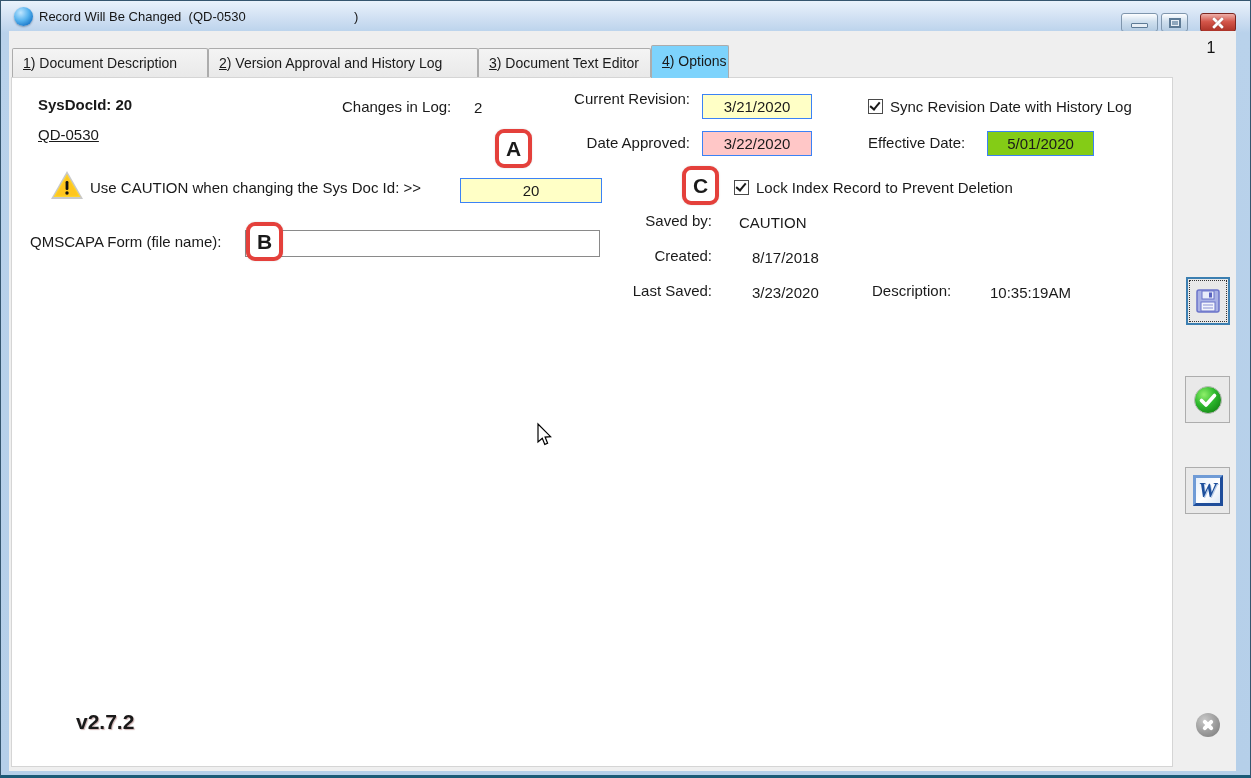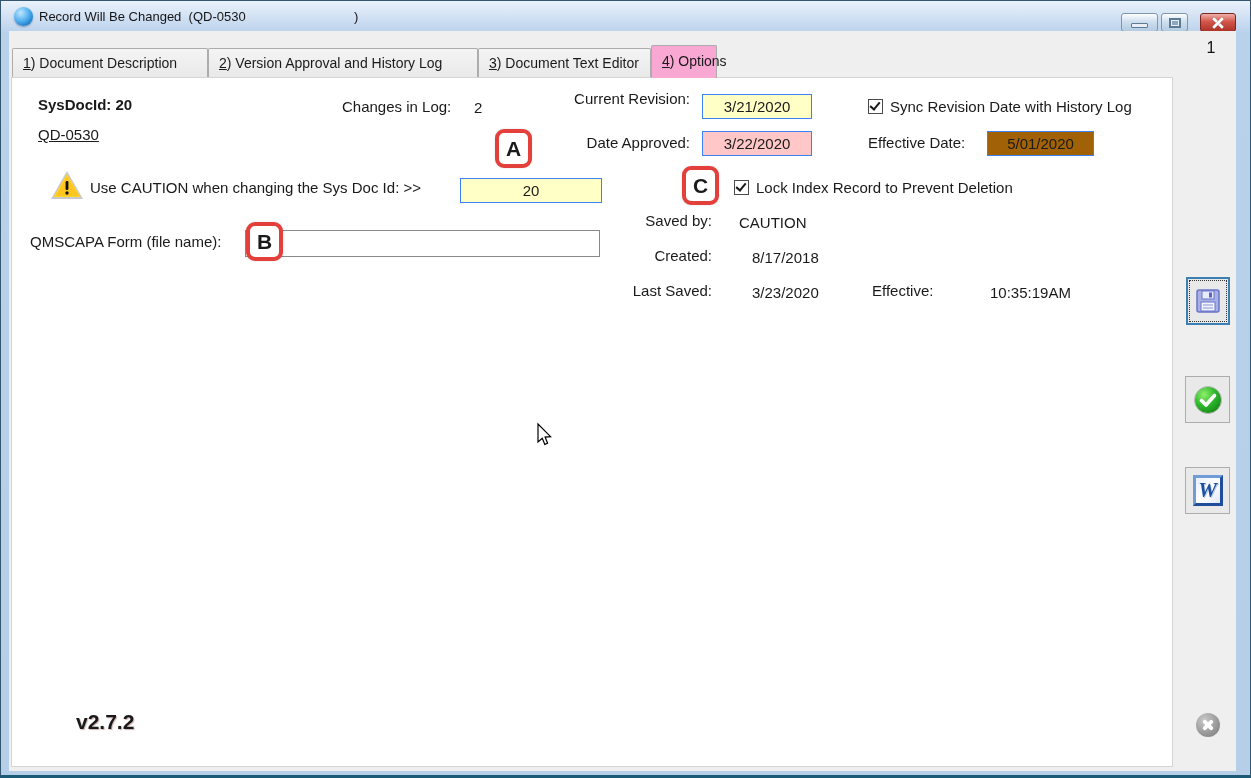--- a/index.html
+++ b/index.html
@@ -35,36 +35,36 @@
   .client { position:absolute; left:8px; top:30px; width:1227px; height:740px; background:#efefef; }
   .page-indicator { position:absolute; left:1192px; top:8px; width:20px; text-align:center; font-size:16px; color:#111; }
 
   
   .tab { position:absolute; top:17px; height:29px; line-height:28px; padding:0 10px; font-size:14px;
     background:linear-gradient(#f4f4f4,#e9e9e9); border:1px solid #acacac; border-bottom:none;
     border-radius:2px 2px 0 0; white-space:nowrap; cursor:default; }
   .tab.t1 { left:3px;  width:196px; }
   .tab.t2 { left:199px; width:270px; }
   .tab.t3 { left:469px; width:173px; }
-  .tab.t4 { left:642px; width:66px; top:14px; height:33px; line-height:31px; background:#f9a8d4; z-index:5; }
+  .tab.t4 { left:642px; width:78px; top:14px; height:33px; line-height:31px; background:#7dd3fc; z-index:5; }
   .tab u { text-decoration:underline; }
 
   
   .panel { position:absolute; left:2px; top:46px; width:1162px; height:690px; background:#fff;
     border:1px solid #d5d5d5; z-index:2; }
   .abs { position:absolute; }
   .lbl { font-size:15px; white-space:nowrap; }
   .lbl-r { text-align:right; }
   .bold { font-weight:bold; }
 
   .field { position:absolute; height:25px; border:1px solid #3b82f6; font-size:15px;
     text-align:center; line-height:23px; }
   .f-yellow { background:#ffffc6; }
   .f-pink   { background:#ffc7c7; }
-  .f-green  { background:#a16207; }
+  .f-green  { background:#84cc16; }
 
   .doc-link { font-size:15px; text-decoration:underline; color:#1a1a1a; cursor:pointer; }
 
   .marker { position:absolute; width:37px; height:39px; background:#fff; border:4px solid #e4403b;
     border-radius:9px; font-size:21px; font-weight:bold; text-align:center; line-height:31px;
     z-index:8; box-shadow:0 0 2px rgba(0,0,0,.15); }
 
   .checkbox-row { position:absolute; display:flex; align-items:center; gap:7px; cursor:default; }
   .checkbox-box { position:relative; width:15px; height:15px; border:1px solid #4a4a4a; background:#fff; flex:0 0 auto; }
   .checkbox-box .tick { position:absolute; left:3px; top:0px; width:6px; height:10px;
@@ -171,21 +171,21 @@
       <div class="abs lbl" style="left:18px; top:155px;">QMSCAPA Form (file name):</div>
       <input class="text-input" style="left: 233px; top: 152px; width: 355px;" value="">
       <div class="marker" style="left:234px; top:144px;">B</div>
 
       <div class="abs lbl lbl-r" style="left:560px; top:134px; width:140px;">Saved by:</div>
       <div class="abs lbl" style="left:727px; top:136px;">CAUTION</div>
       <div class="abs lbl lbl-r" style="left:560px; top:169px; width:140px;">Created:</div>
       <div class="abs lbl" style="left:740px; top:171px;">8/17/2018</div>
       <div class="abs lbl lbl-r" style="left:560px; top:204px; width:140px;">Last Saved:</div>
       <div class="abs lbl" style="left:740px; top:206px;">3/23/2020</div>
-      <div class="abs lbl" style="left:860px; top:204px;">Effective:</div>
+      <div class="abs lbl" style="left:860px; top:204px;">Description:</div>
       <div class="abs lbl" style="left:978px; top:206px;">10:35:19AM</div>
 
       <div class="abs version" style="left:64px; top:632px;">v2.7.2</div>
     </div>
 
     <div class="rail-btn save">
       <span class="save-focus"></span>
       <svg width="24" height="24" viewBox="0 0 24 24">
         <rect x="1" y="1" width="22" height="22" rx="2" fill="#a9b1e4" stroke="#6b74c9" stroke-width="1.5"></rect>
         <rect x="6" y="2" width="12" height="8" fill="#e8ecfa" stroke="#6b74c9"></rect>

